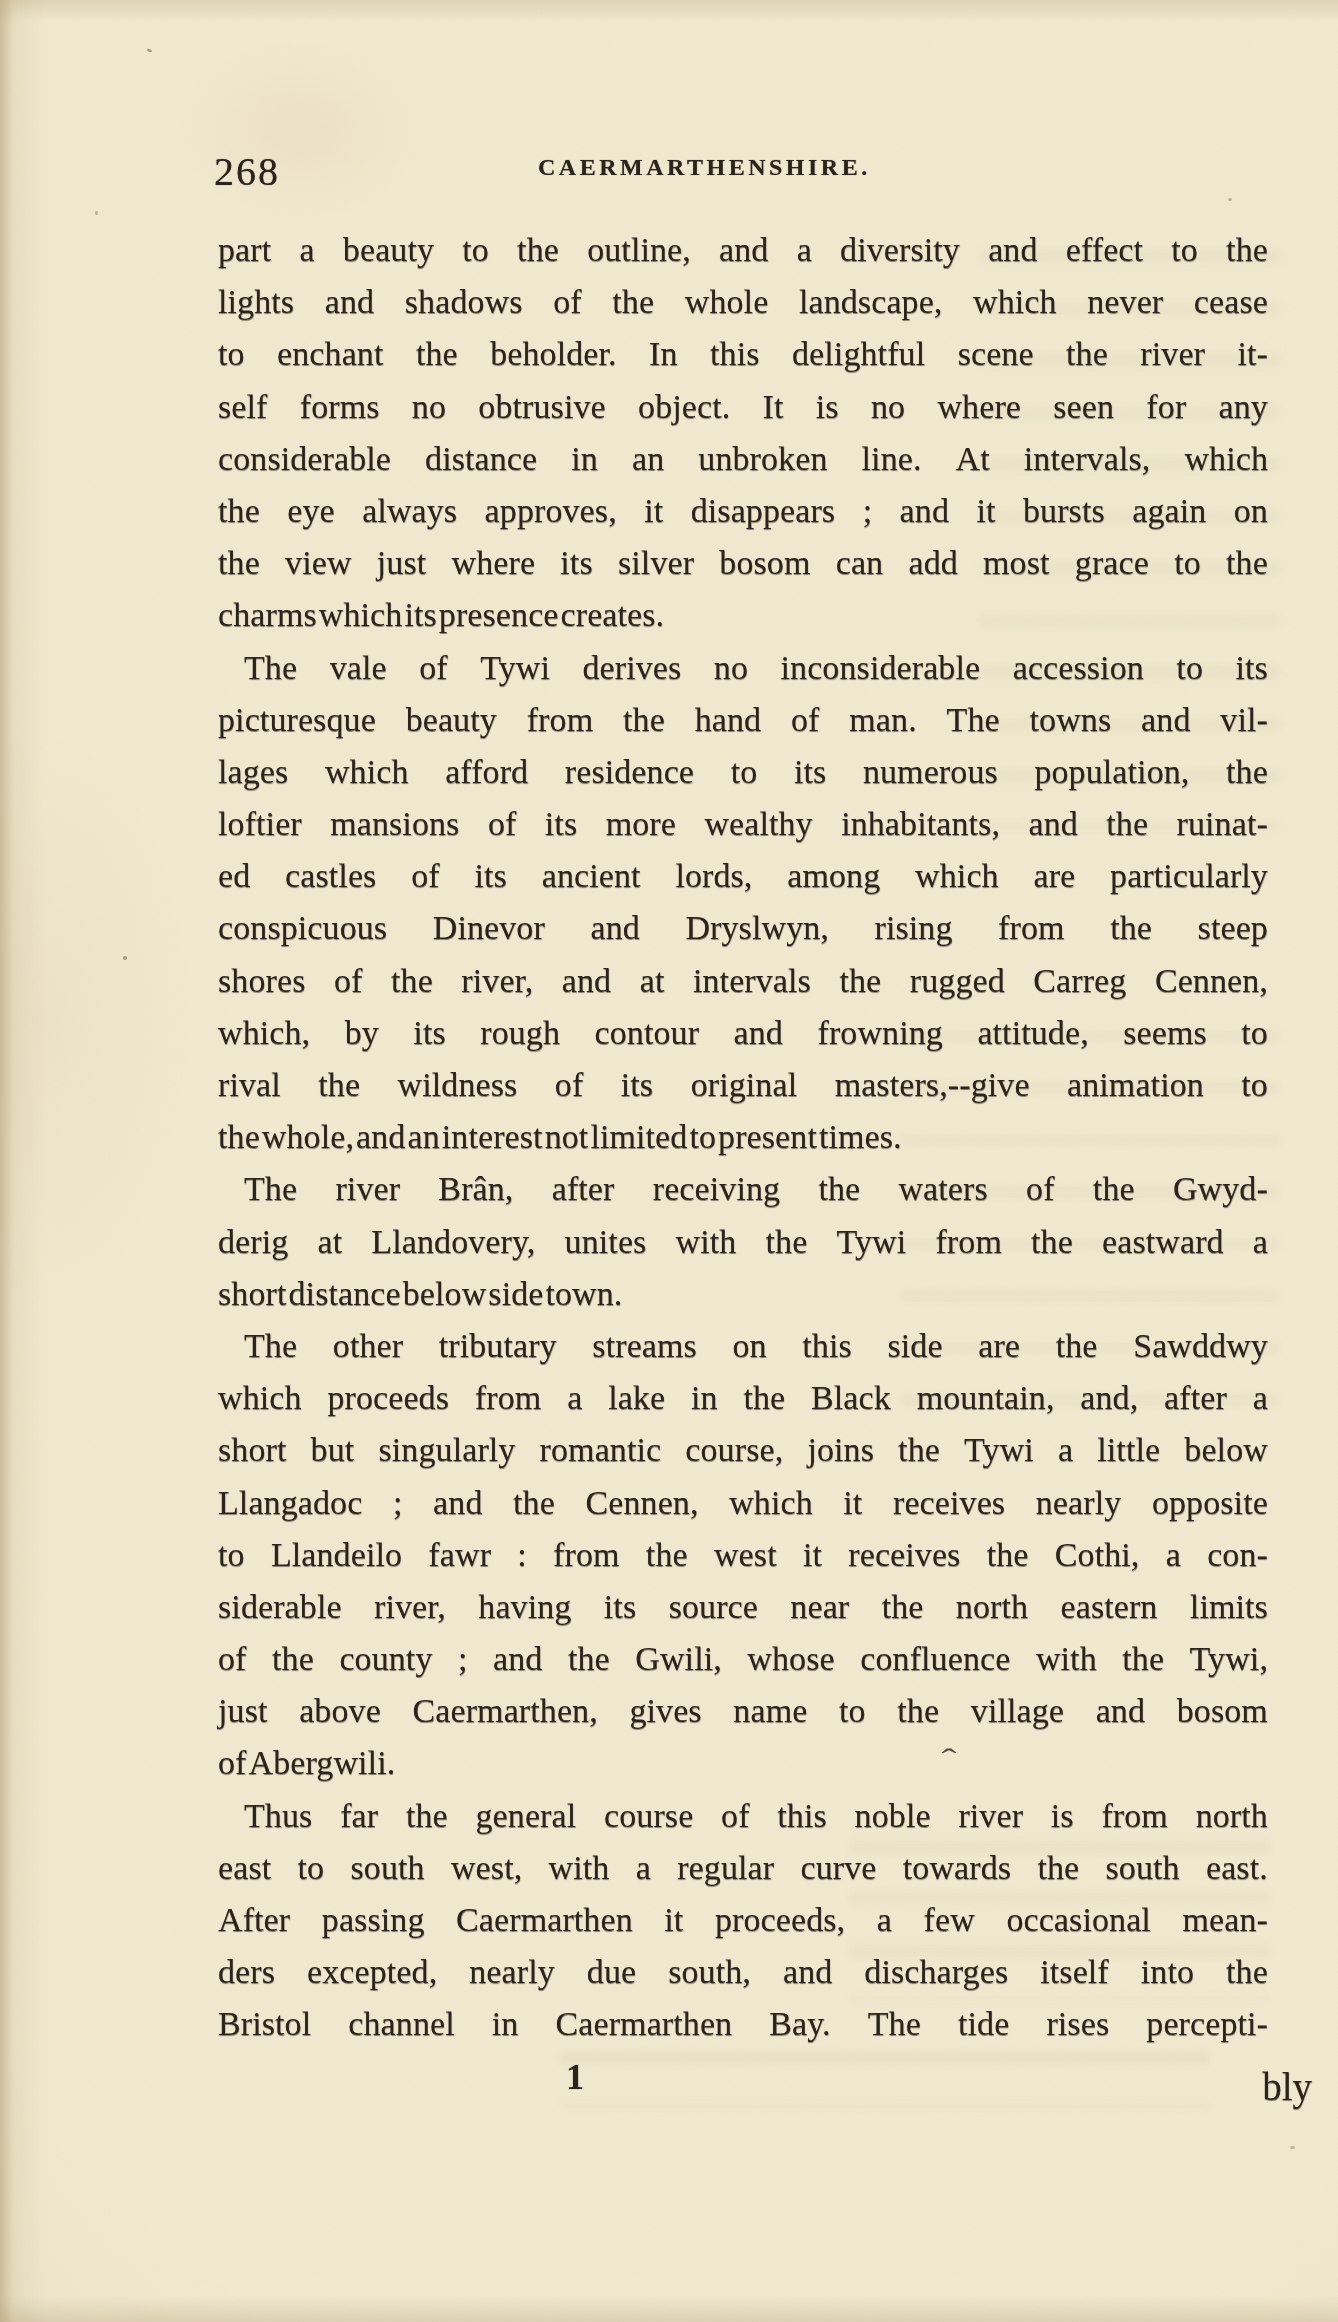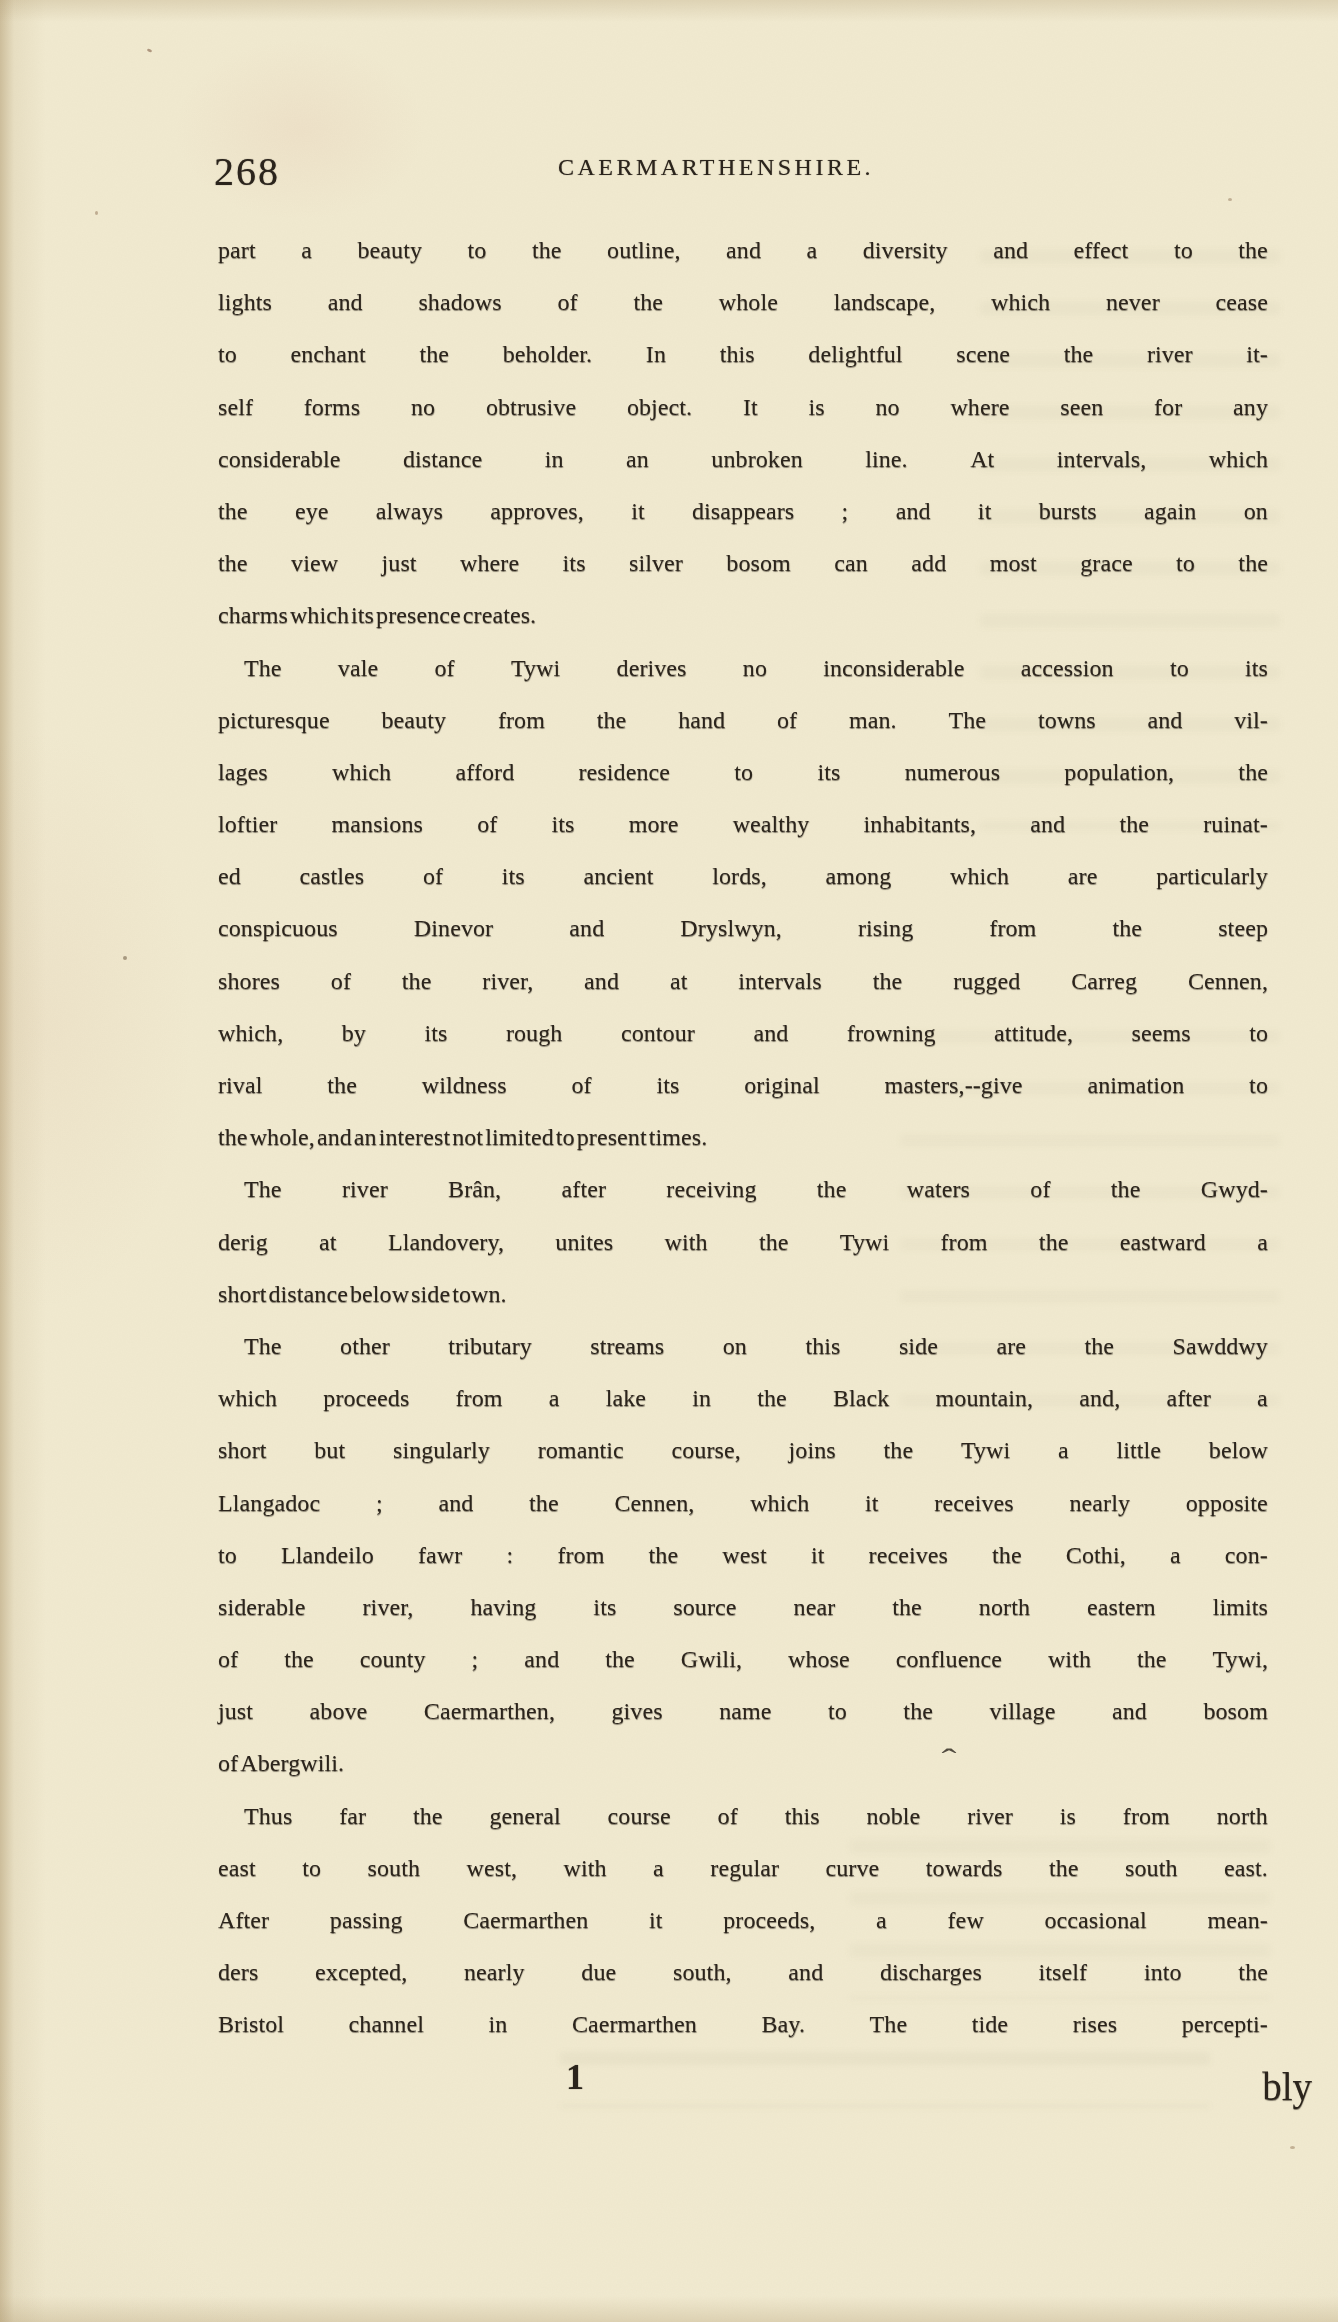--- a/index.html
+++ b/index.html
@@ -22,28 +22,27 @@
   }
   .grain{position:absolute;left:0;top:0;pointer-events:none;}
   
   .page-number{
     position:absolute;left:214px;top:148px;
     font-size:40px;letter-spacing:2px;
     text-shadow:0 0 1px rgba(43,36,28,.7);
   }
   .running-title{
     position:absolute;left:538px;top:154px;
-    font-size:24px;font-weight:normal;letter-spacing:3.5px;
+    font-size:24px;font-weight:bold;letter-spacing:3.5px;
     text-shadow:0 0 1px rgba(43,36,28,.6);
-    margin-left:20px;
   }
   
   .text-block{
     position:absolute;left:218px;top:224px;width:1050px;
-    font-size:24px;
+    font-size:34px;
     text-shadow:0.3px 0.5px 0.8px rgba(43,36,28,.55);
   }
   .line{
     display:flex;justify-content:space-between;align-items:baseline;
     height:52.2px;line-height:52.2px;
     letter-spacing:0.1px;
   }
   .line span{white-space:pre;}
   .line.flush{justify-content:flex-start;gap:2px;}
   .line.indent{padding-left:26px;}

